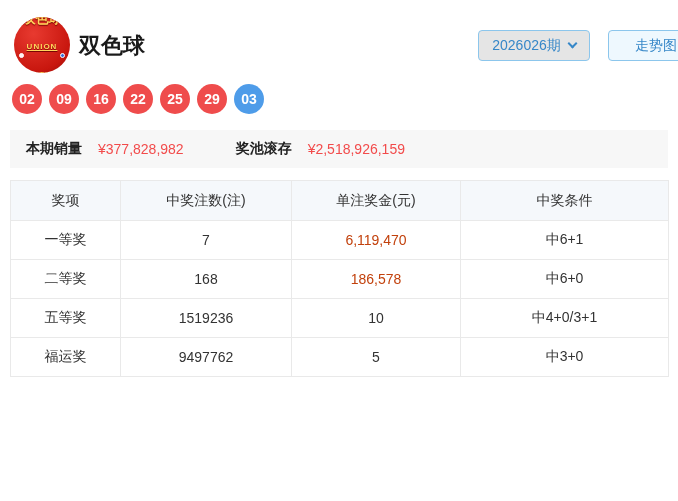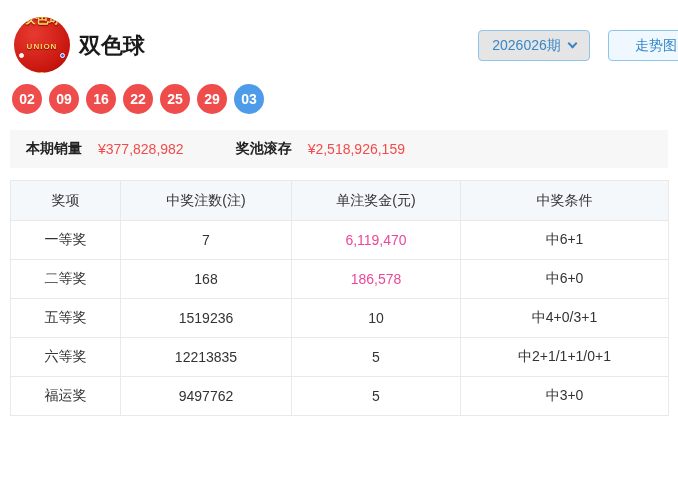--- a/index.html
+++ b/index.html
@@ -9,21 +9,21 @@
 
   
   .logo {
     position: absolute; left: 14px; top: 17px; width: 56px; height: 56px;
     border-radius: 50%;
     background: radial-gradient(circle at 35% 30%, #e83a30, #c8160e 70%, #8f0a06 100%);
     display: flex; flex-direction: column; align-items: center; justify-content: center;
     line-height: 1; overflow: hidden;
   }
   .logo .cn { color: #ffd65c; font-weight: bold; font-size: 13px; letter-spacing: 0px; text-shadow: 0 1px 1px #7a0503; white-space: nowrap; }
-  .logo .en { color: #ffd65c; font-weight: bold; font-size: 8px; letter-spacing: 1px; margin-top: 18px; text-shadow: 0 1px 1px #7a0503; }
+  .logo .en { color: #ffd65c; font-weight: bold; font-size: 8px; letter-spacing: 1px; margin-top: 18px; text-shadow: 0 1px 1px #7a0503; text-decoration: underline; }
   .logo .dot-row { display: flex; gap: 2px; margin-top: 2px; }
   .logo .dot { width: 5px; height: 5px; border-radius: 50%; }
   .logo .dot.r { background: #ffefef; border: 1px solid #fff; }
   .logo .dot.b { background: #3a6fd8; border: 1px solid #fff; }
   .logo .crest { width: 10px; height: 8px; background: #ffd65c; border-radius: 2px 2px 4px 4px; margin-bottom: 1px; }
 
   .page-title { position: absolute; left: 79px; top: 31px; font-size: 22px; font-weight: bold; color: #1a1a1a; }
   .draw-datetime { position: absolute; left: 147px; top: 37px; font-size: 14px; color: #333; }
 
   .issue-dropdown {
@@ -68,21 +68,21 @@
   
   .prize-table {
     position: absolute; left: 10px; top: 180px; width: 658px;
     border-collapse: collapse; table-layout: fixed; font-size: 14px;
   }
   .prize-table th, .prize-table td {
     border: 1px solid #e9e9e9; text-align: center; color: #333; font-weight: normal;
   }
   .prize-table th { height: 40px; background: #f5f8fb; }
   .prize-table td { height: 39px; background: #fff; }
-  .prize-table td.hl { color: #ec4899; }
+  .prize-table td.hl { color: #c2410c; }
   .col1 { width: 110px; margin-top: 13px; } .col2 { width: 171px; } .col3 { width: 169px; } .col4 { width: 208px; }
 </style>
 </head>
 <body>
 
 <div class="page">
 
   <div class="logo">
     <div class="crest"></div>
     <div class="cn">双色球</div>
@@ -143,26 +143,20 @@
           <td class="hl">186,578</td>
           <td>中6+0</td>
         </tr>
         <tr>
           <td>五等奖</td>
           <td>1519236</td>
           <td>10</td>
           <td>中4+0/3+1</td>
         </tr>
         <tr>
-          <td>六等奖</td>
-          <td>12213835</td>
-          <td>5</td>
-          <td>中2+1/1+1/0+1</td>
-        </tr>
-        <tr>
           <td>福运奖</td>
           <td>9497762</td>
           <td>5</td>
           <td>中3+0</td>
         </tr>
       </tbody>
   </table>
 
 </div>
 

